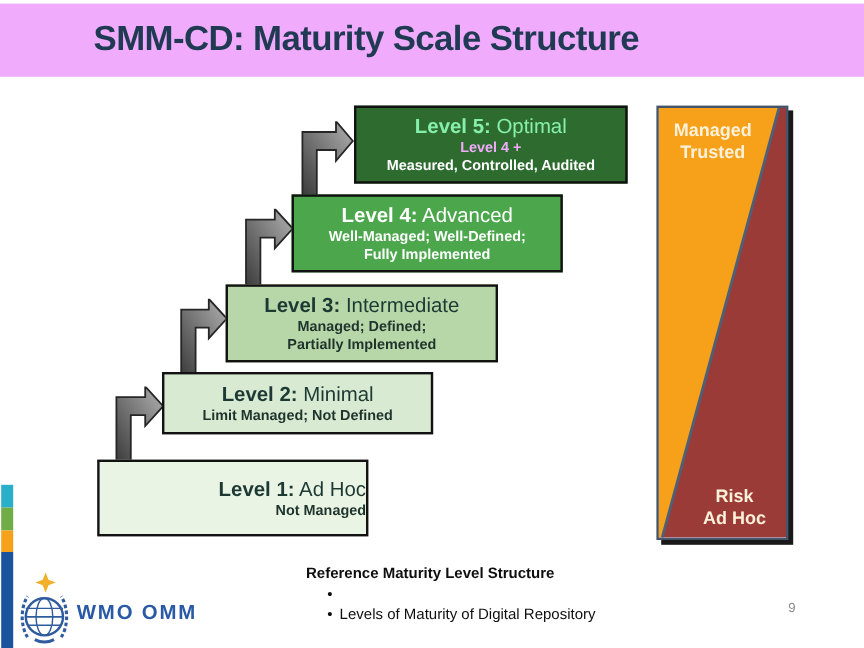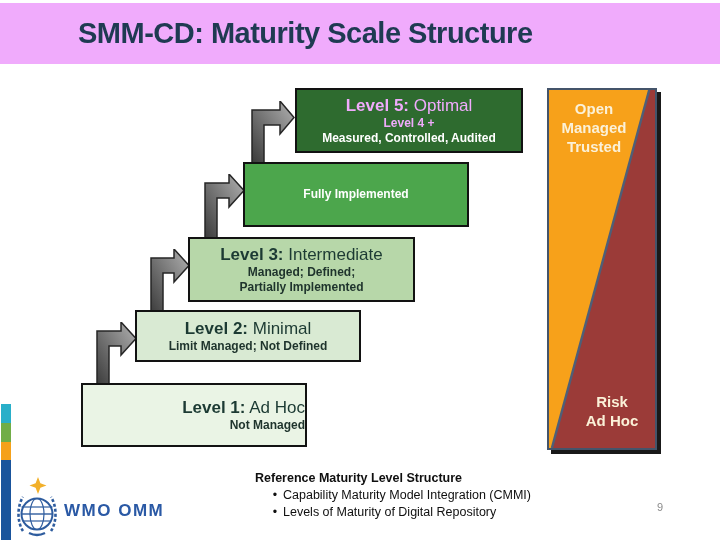--- a/index.html
+++ b/index.html
@@ -32,21 +32,21 @@
   .arr3{left:145px;top:249px;}
   .arr4{left:91px;top:322px;}
   
   .scale-bar{
     position:absolute;left:547px;top:88px;width:110px;height:362px;box-sizing:border-box;
     border:2px solid #44546A;box-shadow:4px 4px 0 rgba(5,5,5,0.92);z-index:2;
   }
   .scale-bar svg{position:absolute;left:0;top:0;width:100%;height:100%;}
   .bar-text{position:absolute;text-align:center;font-weight:700;font-size:15px;line-height:19px;}
   .bar-top{top:9px;left:0;right:16px;}
-  .bar-bottom{bottom:18px;left:20px;right:0;}
+  .bar-bottom{bottom:6px;left:20px;right:0;}
   
   .stripe{position:absolute;left:1px;width:10px;z-index:4;}
   .st0{top:404px;height:19px;}
   .st1{top:423px;height:19px;}
   .st2{top:442px;height:18px;}
   .st3{top:460px;height:80px;}
   
   .footer-text{position:absolute;left:255px;top:470px;font-size:12.5px;line-height:17px;color:#0f0f0f;}
   .footer-heading{font-weight:700;}
   .bullet-row{display:flex;}
@@ -78,25 +78,27 @@
   <polygon points="6,66 6,9 30,9 30,0 45,16.5 30,33 30,24 18,24 18,66" fill="url(#arrowGrad)" stroke="#262626" stroke-width="1.5"></polygon>
 </svg>
 <svg class="arrow arr3" width="45" height="66" viewBox="0 0 45 66">
   <polygon points="6,66 6,9 29,9 29,0 44,16.5 29,33 29,24 18,24 18,66" fill="url(#arrowGrad)" stroke="#262626" stroke-width="1.5"></polygon>
 </svg>
 <svg class="arrow arr4" width="46" height="64" viewBox="0 0 46 64">
   <polygon points="6,64 6,9 30,9 30,0 45,16.5 30,33 30,24 18,24 18,64" fill="url(#arrowGrad)" stroke="#262626" stroke-width="1.5"></polygon>
 </svg>
 
 <div class="level-box box-l5" style="background: rgb(46, 107, 47); border-color: rgb(18, 18, 18);">
-  <div class="hd" style="color: #f0abfc;"><span class="lvl">Level 5:</span><span> Optimal</span></div>
+  <div class="hd" style="color: #86efac;"><span class="lvl">Level 5:</span><span> Optimal</span></div>
   <div class="sub" style="color: #f0abfc;">Level 4 +</div>
   <div class="sub" style="color: rgb(255, 255, 255);">Measured, Controlled, Audited</div>
 </div>
 <div class="level-box box-l4" style="background: rgb(76, 166, 76); border-color: rgb(18, 18, 18);">
+  <div class="hd" style="color: rgb(255, 255, 255);"><span class="lvl">Level 4:</span><span> Advanced</span></div>
+  <div class="sub" style="color: rgb(255, 255, 255);">Well-Managed; Well-Defined;</div>
   <div class="sub" style="color: rgb(255, 255, 255);">Fully Implemented</div>
 </div>
 <div class="level-box box-l3" style="background: rgb(183, 215, 169); border-color: rgb(18, 18, 18);">
   <div class="hd" style="color: rgb(28, 58, 51);"><span class="lvl">Level 3:</span><span> Intermediate</span></div>
   <div class="sub" style="color: rgb(30, 51, 44);">Managed; Defined;</div>
   <div class="sub" style="color: rgb(30, 51, 44);">Partially Implemented</div>
 </div>
 <div class="level-box box-l2" style="background: rgb(217, 234, 211); border-color: rgb(18, 18, 18);">
   <div class="hd" style="color: rgb(28, 58, 51);"><span class="lvl">Level 2:</span><span> Minimal</span></div>
   <div class="sub" style="color: rgb(30, 51, 44);">Limit Managed; Not Defined</div>
@@ -106,21 +108,20 @@
   <div class="sub" style="color: rgb(30, 51, 44);">Not Managed</div>
 </div>
 
 <div class="scale-bar" style="border-color: rgb(68, 84, 106);">
   <svg viewBox="0 0 110 362" preserveAspectRatio="none">
     <rect id="bar-red" x="0" y="0" width="110" height="362" fill="#9B3B38"></rect>
     <polygon id="bar-orange" points="0,0 104,0 3,362 0,362" fill="#F7A11A"></polygon>
     <line id="bar-diag" x1="104" y1="0" x2="3" y2="362" stroke="#4E5F78" stroke-width="2.5"></line>
   </svg>
   <div class="bar-text bar-top" style="color: rgb(251, 241, 216);">
-    <div>Open</div>
     <div>Managed</div>
     <div>Trusted</div>
   </div>
   <div class="bar-text bar-bottom" style="color: rgb(251, 241, 216);">
     <div>Risk</div>
     <div>Ad Hoc</div>
   </div>
 </div>
 
 <div class="stripe st0" style="background: rgb(41, 175, 201);"></div>
@@ -138,21 +139,20 @@
   <path class="wmoStroke" d="M7 54 C1 45, 1 29, 7 20" fill="none" stroke="#2E5C9E" stroke-width="2.6" stroke-dasharray="3 2"></path>
   <path class="wmoStroke" d="M35 54 C41 45, 41 29, 35 20" fill="none" stroke="#2E5C9E" stroke-width="2.6" stroke-dasharray="3 2"></path>
   <path class="wmoStroke" d="M13 56 Q21 60 29 56" fill="none" stroke="#2E5C9E" stroke-width="2.4"></path>
 </svg>
 <div class="wmo-text" style="color: rgb(42, 89, 165);">WMO OMM</div>
 
 <div class="footer-text">
   <div class="footer-heading">Reference Maturity Level Structure</div>
   <div class="bullet-row">
     <span class="bullet-glyph">•</span>
-    <span>Capability Maturity Model Integration (CMMI)</span>
   </div>
   <div class="bullet-row">
     <span class="bullet-glyph">•</span>
     <span>Levels of Maturity of Digital Repository</span>
   </div>
 </div>
 
 <div class="page-number" style="color: rgb(138, 138, 138);">9</div>
 
 </body></html>

